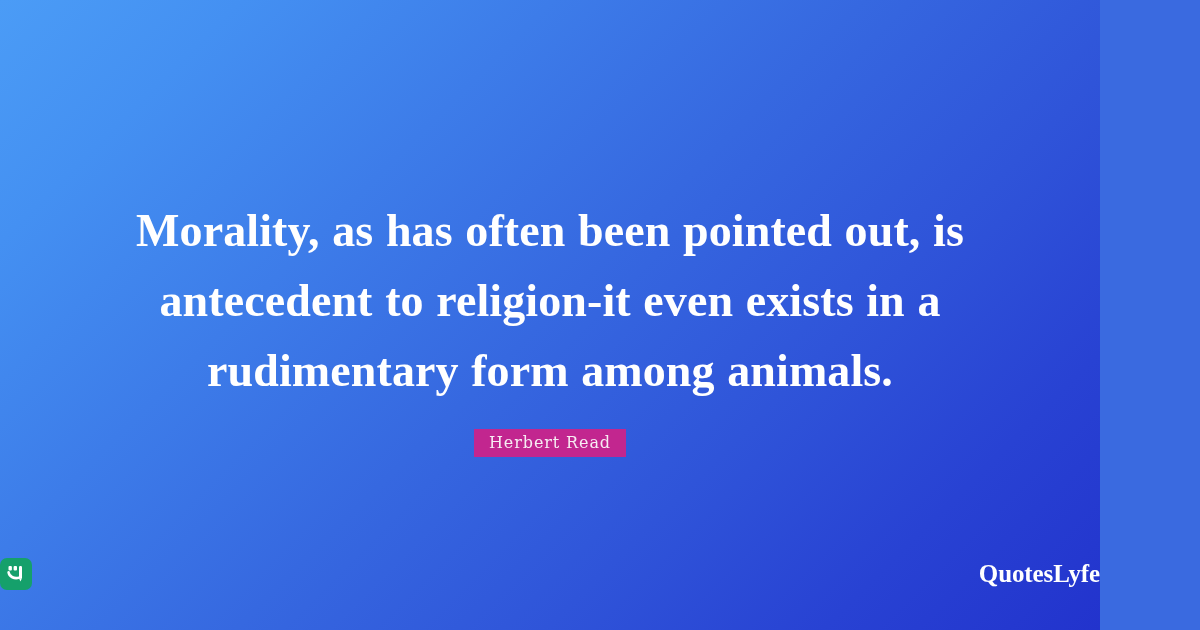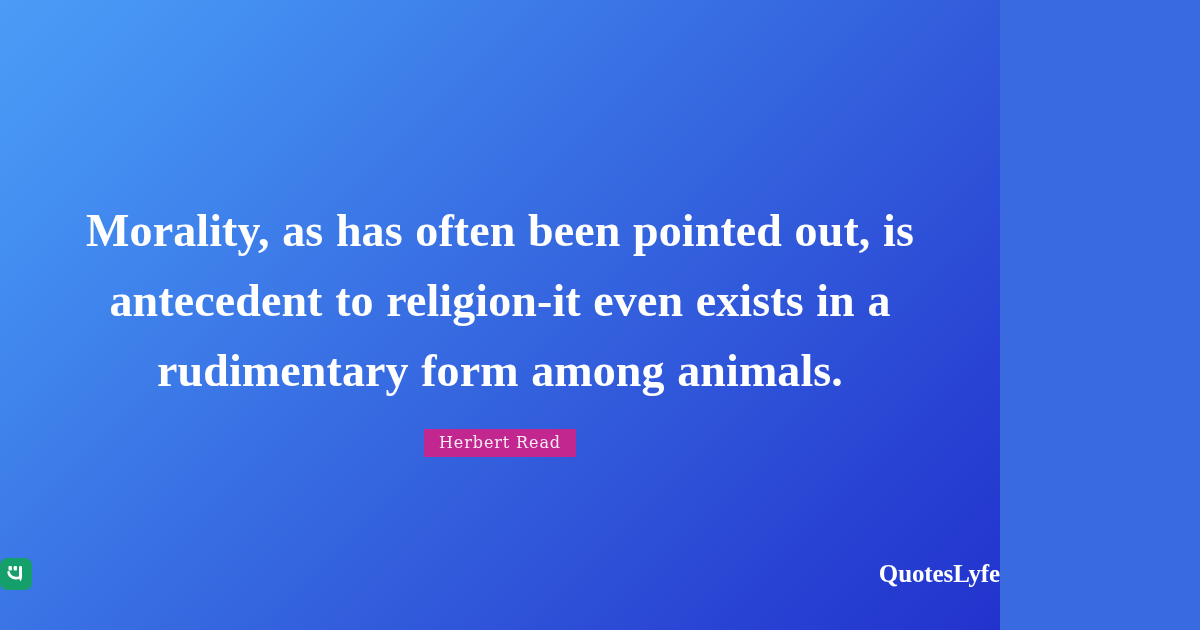--- a/index.html
+++ b/index.html
@@ -11,21 +11,21 @@
     overflow: hidden;
   }
 
   body {
     font-family: "Liberation Sans", sans-serif;
     background: #3a6ae0;
   }
 
   .quote-card {
     position: relative;
-    width: 1000px;
+    width: 1100px;
     height: 630px;
     background: linear-gradient(135deg,
         #4b9cf6 0%,
         #4490f2 14%,
         #3d7ce9 32%,
         #3668e0 50%,
         #2f54d9 68%,
         #2842d3 84%,
         #2233cd 100%);
     overflow: hidden;

